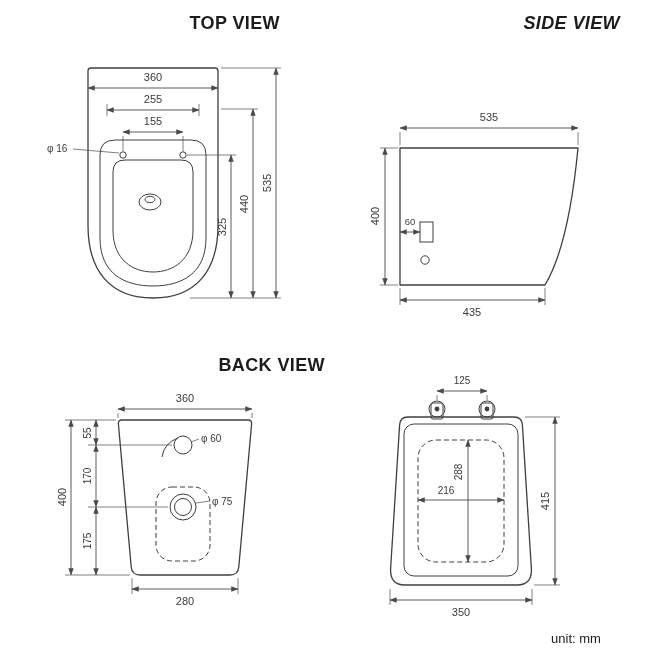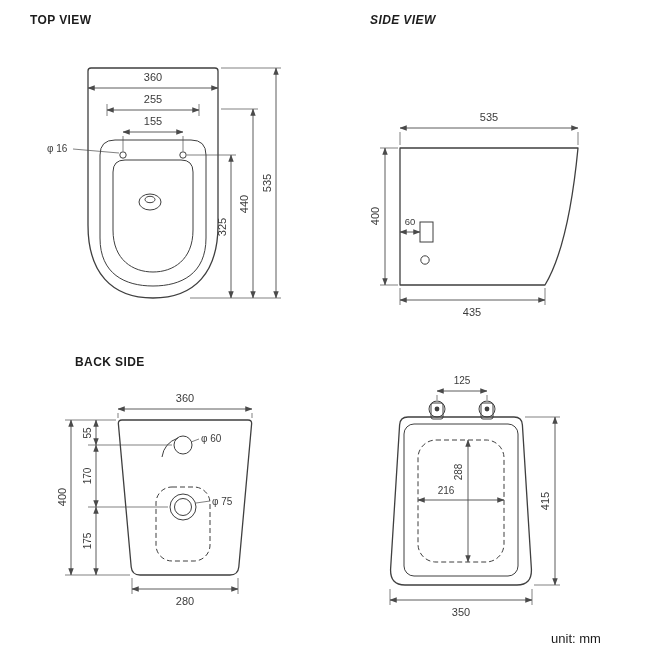--- a/index.html
+++ b/index.html
@@ -1,36 +1,36 @@
 <!DOCTYPE html>
 <html><head>
 <meta charset="utf-8">
 <style>
   * { margin:0; padding:0; box-sizing:border-box; }
   html,body { width:650px; height:650px; }
   body { position:relative; background:#ffffff; font-family:"Liberation Sans",sans-serif; overflow:hidden; }
-  .view-title { position:absolute; font-size:12px; font-weight:bold; color:#1c1c1c; text-align:left; letter-spacing:.4px; }
+  .view-title { position:absolute; font-size:18px; font-weight:bold; color:#1c1c1c; text-align:right; letter-spacing:.4px; }
   .unit-label { position:absolute; font-size:13px; color:#1c1c1c; text-align:center; }
   svg { position:absolute; overflow:visible; }
   svg text { font-family:"Liberation Sans",sans-serif; font-size:11px; fill:#3b3b3b; }
   svg text.small { font-size:10px; }
   svg text.tiny { font-size:9.5px; }
   .shape { fill:none; stroke:#3f3f3f; stroke-width:1.3; stroke-linejoin:round; }
   .thin  { fill:none; stroke:#3f3f3f; stroke-width:1; }
   .dashed{ fill:none; stroke:#3f3f3f; stroke-width:1; stroke-dasharray:5 3; }
   .dim   { fill:none; stroke:#4a4a4a; stroke-width:0.9; }
   .ext   { fill:none; stroke:#4a4a4a; stroke-width:0.7; }
   .fillc { fill:#3f3f3f; stroke:none; }
 </style>
 </head>
 <body>
 
 <div class="view-title" style="left:30px; top:13px; width:250px;">TOP VIEW</div>
 <div class="view-title" style="left:370px; top:13px; width:250px;font-style:italic;">SIDE VIEW</div>
-<div class="view-title" style="left:75px; top:355px; width:250px;">BACK SIDE</div>
+<div class="view-title" style="left:75px; top:355px; width:250px;">BACK VIEW</div>
 <div class="unit-label" style="left:520px; top:631px; width:112px;">unit: mm</div>
 
 <svg style="left:45px; top:40px;" width="250" height="290" viewBox="0 0 250 290">
   <defs>
     <marker id="aT" viewBox="0 0 8 6" refX="7.5" refY="3" markerWidth="8" markerHeight="6" orient="auto-start-reverse">
       <path d="M0,0 L8,3 L0,6 Z" fill="#4a4a4a"></path>
     </marker>
   </defs>
 
   <path class="shape" d="M46,28 L170,28 Q173,28 173,31 L173,185 C173,232 150,258 108,258 C66,258 43,232 43,185 L43,31 Q43,28 46,28 Z"></path>

